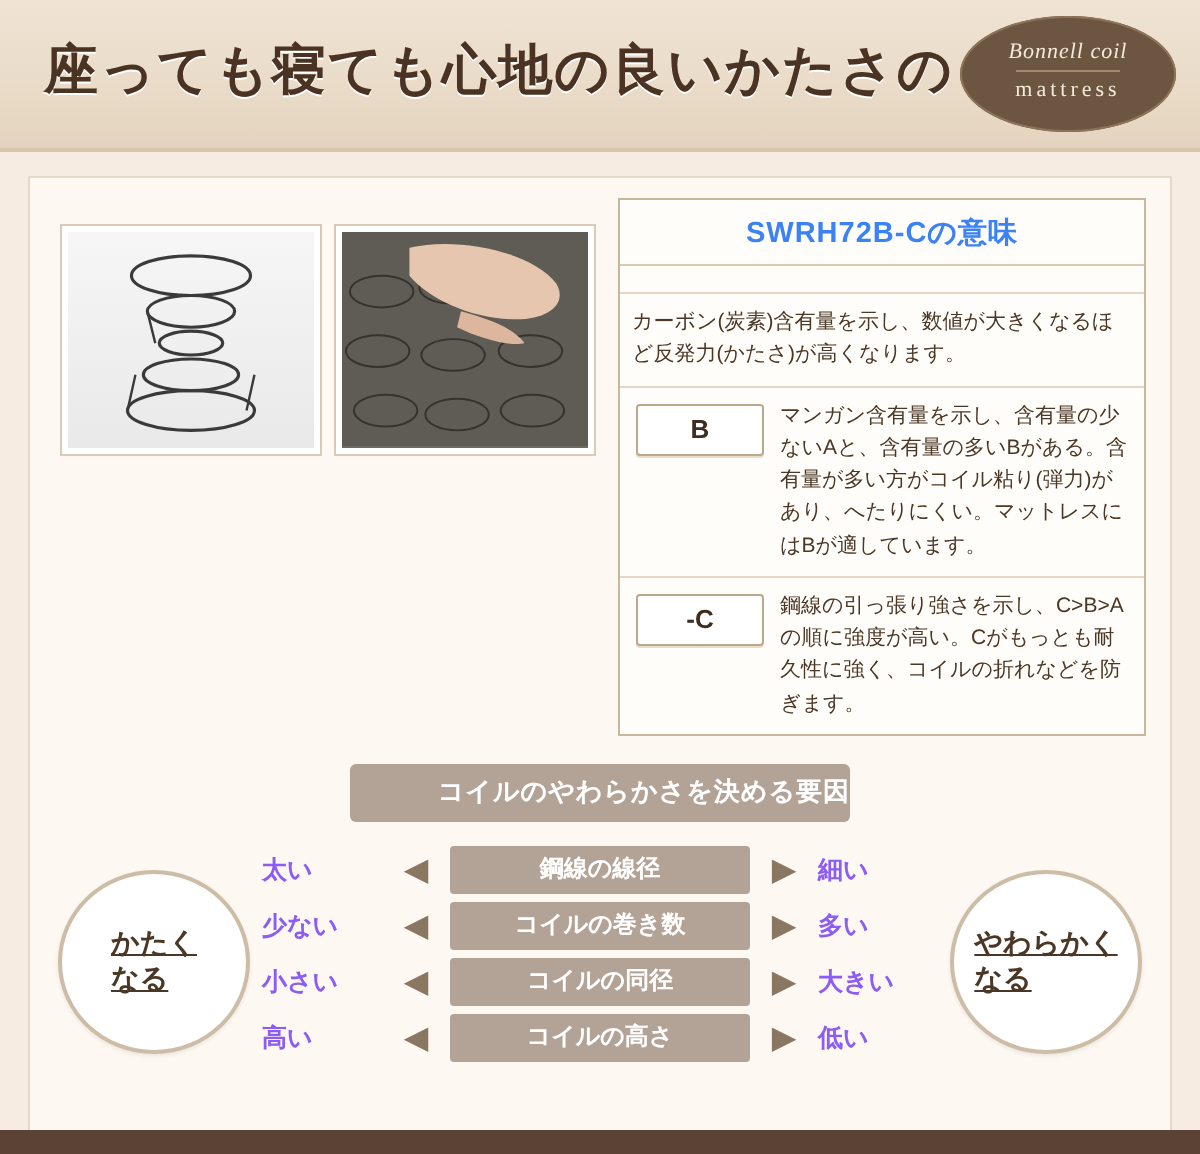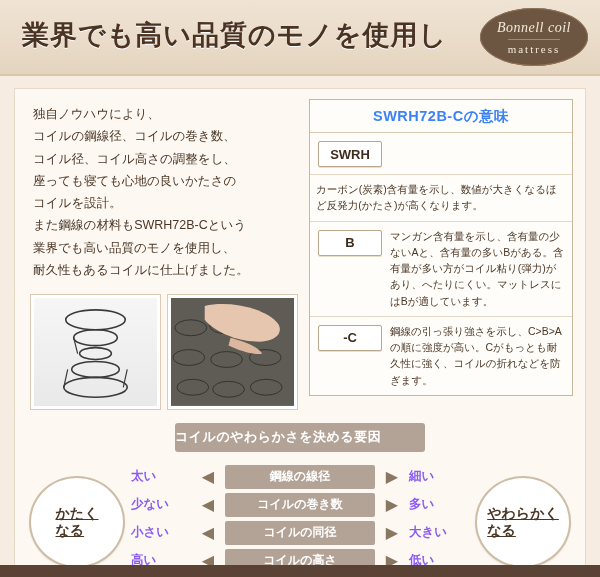--- a/index.html
+++ b/index.html
@@ -38,21 +38,21 @@
     position:absolute;
     right:12px;top:8px;
     width:108px;height:58px;
     border-radius:50%/50%;
     background:#6d5641;
     color:#f4e9da;
     text-align:center;
     box-shadow:inset 0 0 0 1px #8d7358;
   }
   .badge .b1{
-    font-size:14px;
+    font-size:11px;
     font-family:"Liberation Serif","DejaVu Serif",serif;
     font-style:italic;
     margin-top:12px;
     letter-spacing:.5px;
   }
   .badge .b2{
     font-size:11px;
     font-family:"Liberation Serif","DejaVu Serif",serif;
     letter-spacing:2px;
     margin-top:3px;
@@ -147,21 +147,21 @@
   .desc{
     font-size:10.5px;
     line-height:1.55;
     color:#4b3726;
     flex:1;
   }
   
   .section-head{
     margin:14px auto 0;
     width:250px;
-    text-align:left;
+    text-align:right;
     background:#b3a397;
     color:#fff;
     font-size:13px;
     font-weight:bold;
     padding:5px 0 6px;
     border-radius:3px;
     letter-spacing:.5px;
   }
   .factors{
     position:relative;
@@ -229,43 +229,35 @@
     height:12px;
     background:#5a4334;
   }
 </style>
 </head>
 <body>
 
 <div class="page">
 
   <div class="header">
-    <div class="header-title">業界でも高い品質のモノを使用し</div>
+    <div class="header-title">座っても寝ても心地の良いかたさの</div>
     <div class="badge">
       <div class="b1">Bonnell coil</div>
       <div style="text-align:center;">
         <span class="b2">mattress</span>
       </div>
     </div>
   </div>
 
   <div class="body-wrap">
     <div class="inner">
 
       <div class="cols">
 
         <div class="col-left">
-          <div class="lead" style="white-space:pre-line;">独自ノウハウにより、
-コイルの鋼線径、コイルの巻き数、
-コイル径、コイル高さの調整をし、
-座っても寝ても心地の良いかたさの
-コイルを設計。
-また鋼線の材料もSWRH72B-Cという
-業界でも高い品質のモノを使用し、
-耐久性もあるコイルに仕上げました。</div>
 
           <div class="photos">
             <div class="photo coil">
               <svg class="coil-svg" viewBox="0 0 124 108" preserveAspectRatio="none">
                 <ellipse cx="62" cy="22" rx="30" ry="10" fill="none" stroke="#3a3a3a" stroke-width="1.6"></ellipse>
                 <ellipse cx="62" cy="40" rx="22" ry="8" fill="none" stroke="#3a3a3a" stroke-width="1.6"></ellipse>
                 <ellipse cx="62" cy="56" rx="16" ry="6" fill="none" stroke="#3a3a3a" stroke-width="1.6"></ellipse>
                 <ellipse cx="62" cy="72" rx="24" ry="8" fill="none" stroke="#3a3a3a" stroke-width="1.6"></ellipse>
                 <ellipse cx="62" cy="90" rx="32" ry="10" fill="none" stroke="#3a3a3a" stroke-width="1.6"></ellipse>
                 <path d="M30 90 L34 72 M94 72 L90 90 M40 40 L44 56" stroke="#3a3a3a" stroke-width="1.2" fill="none"></path>
@@ -290,21 +282,20 @@
               </svg>
             </div>
           </div>
         </div>
 
         <div class="col-right">
           <div class="panel">
             <div class="panel-title">SWRH72B-Cの意味</div>
 
             <div class="row">
-              <div class="chip">SWRH</div>
             </div>
             <div class="row">
               <div class="desc">カーボン(炭素)含有量を示し、数値が大きくなるほど反発力(かたさ)が高くなります。</div>
             </div>
             <div class="row">
               <div class="chip">B</div>
               <div class="desc">マンガン含有量を示し、含有量の少ないAと、含有量の多いBがある。含有量が多い方がコイル粘り(弾力)があり、へたりにくい。マットレスにはBが適しています。</div>
             </div>
             <div class="row">
               <div class="chip">-C</div>

